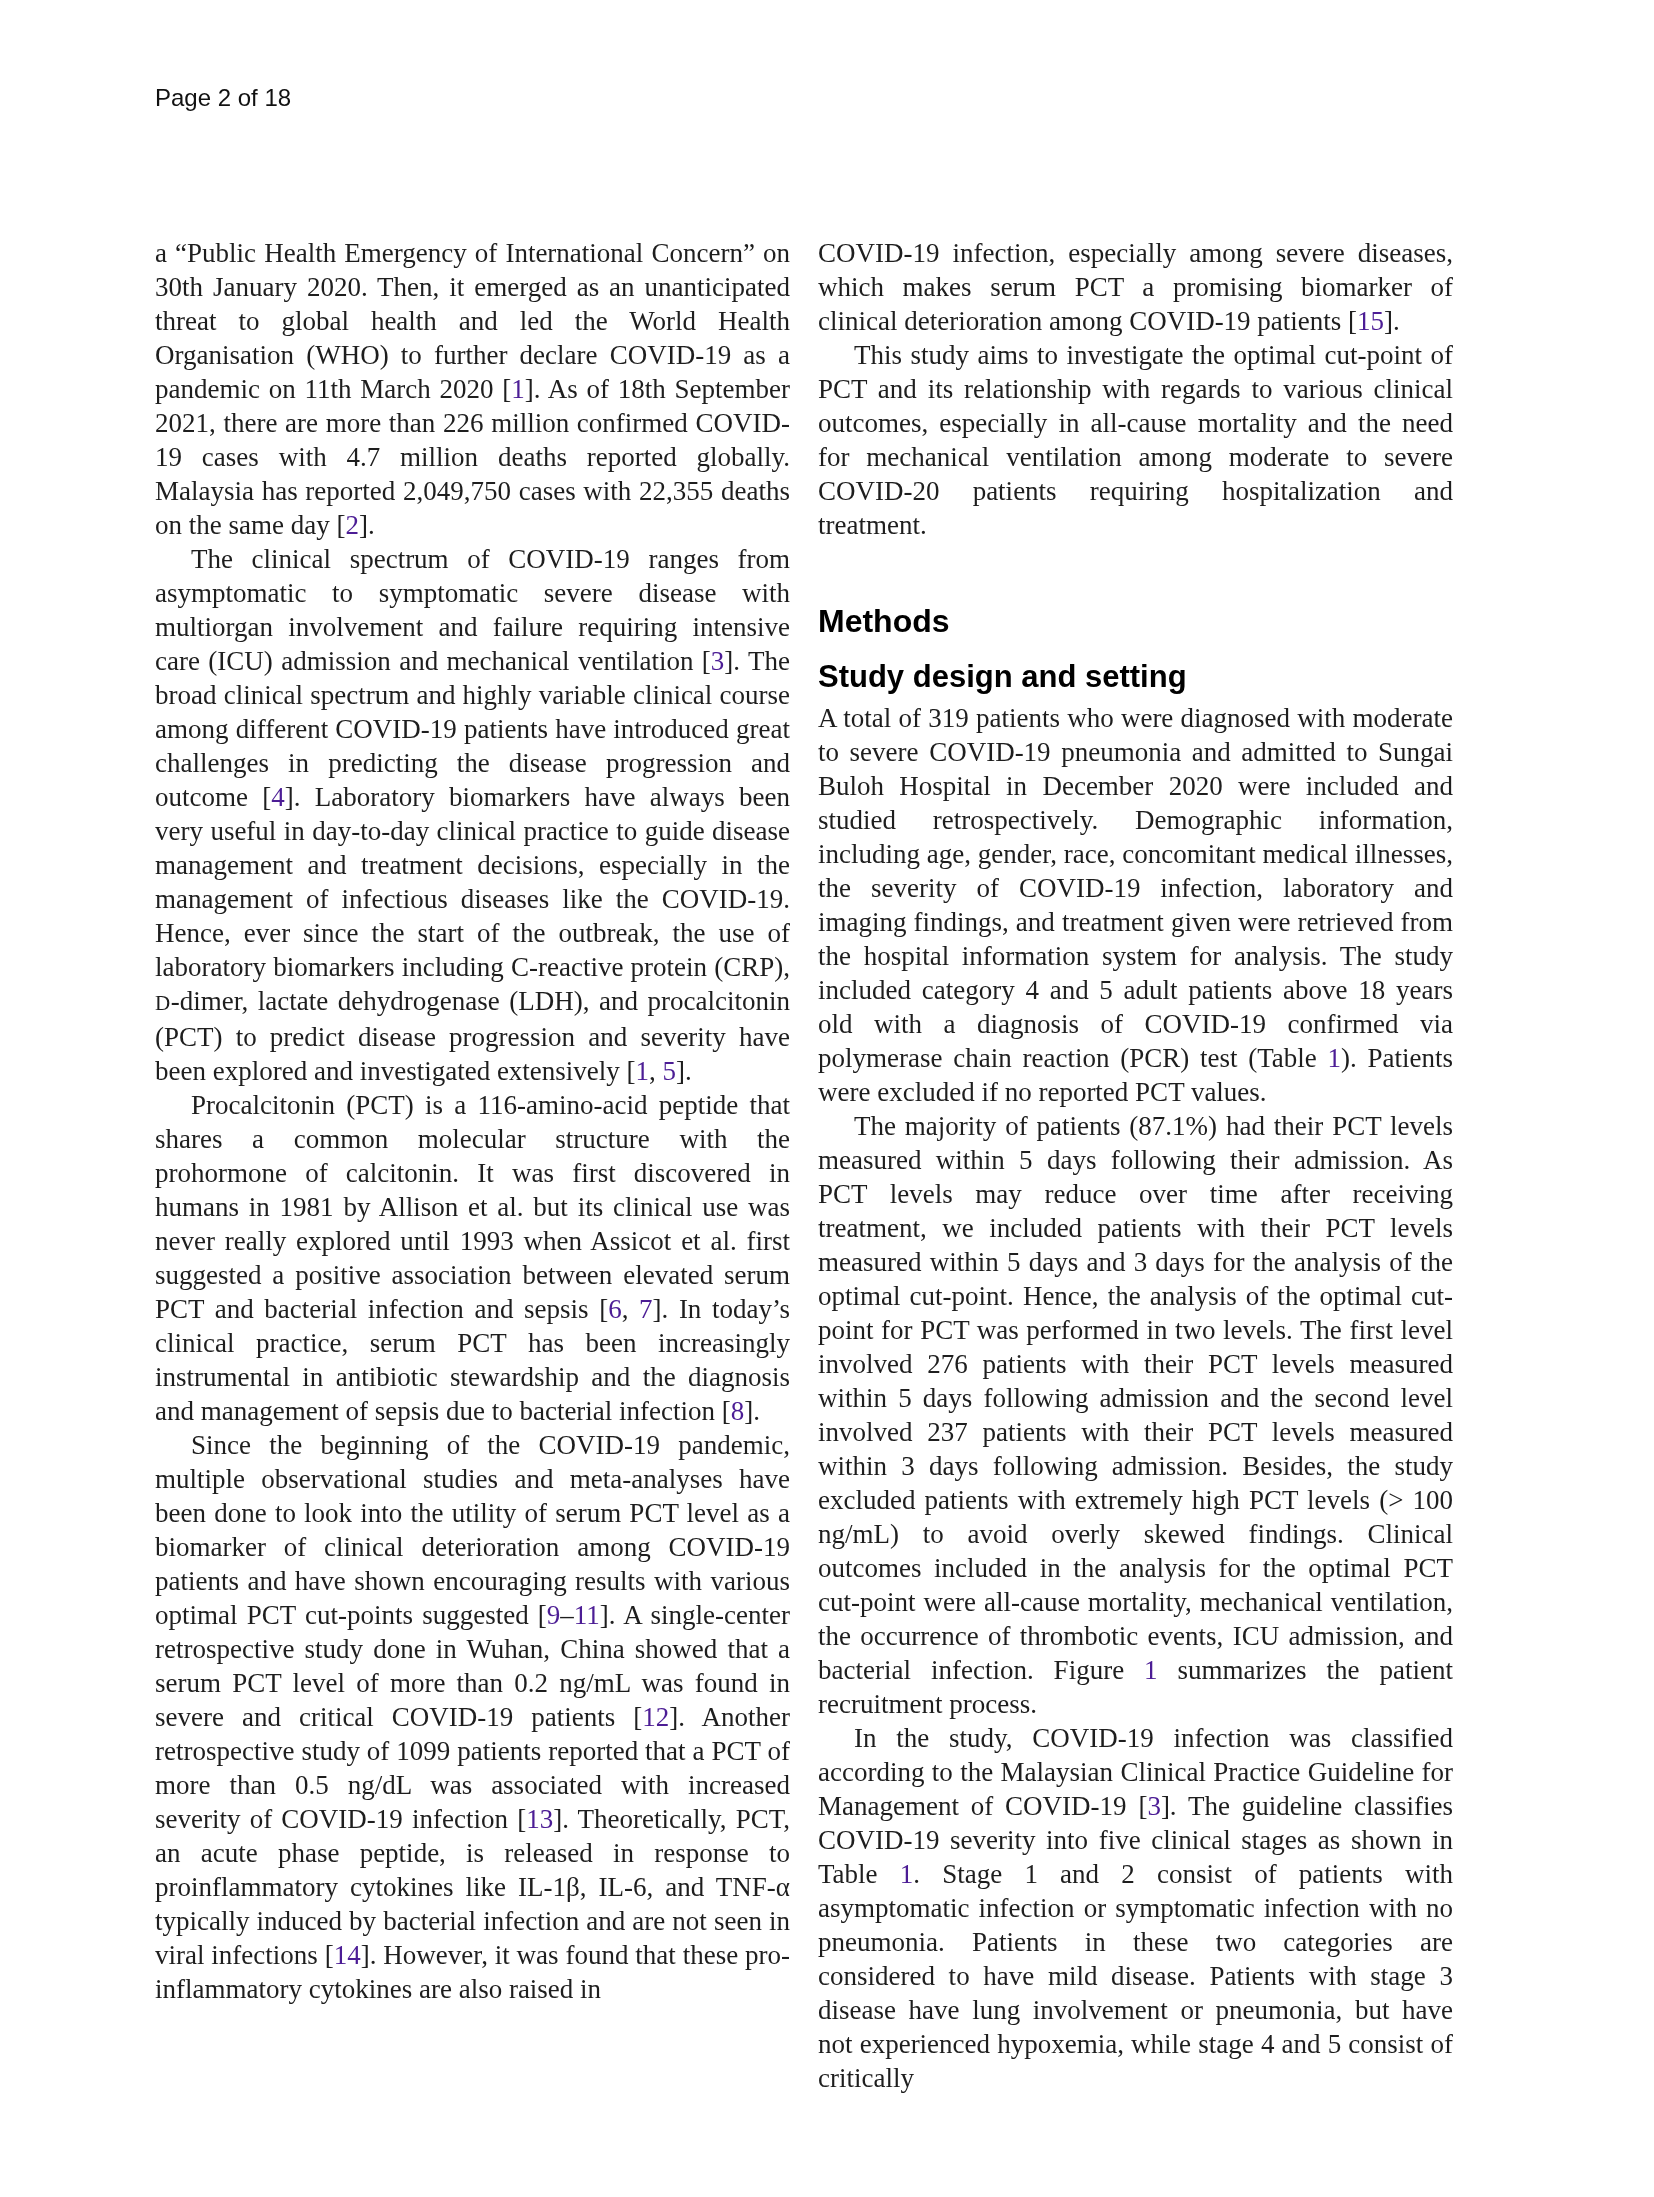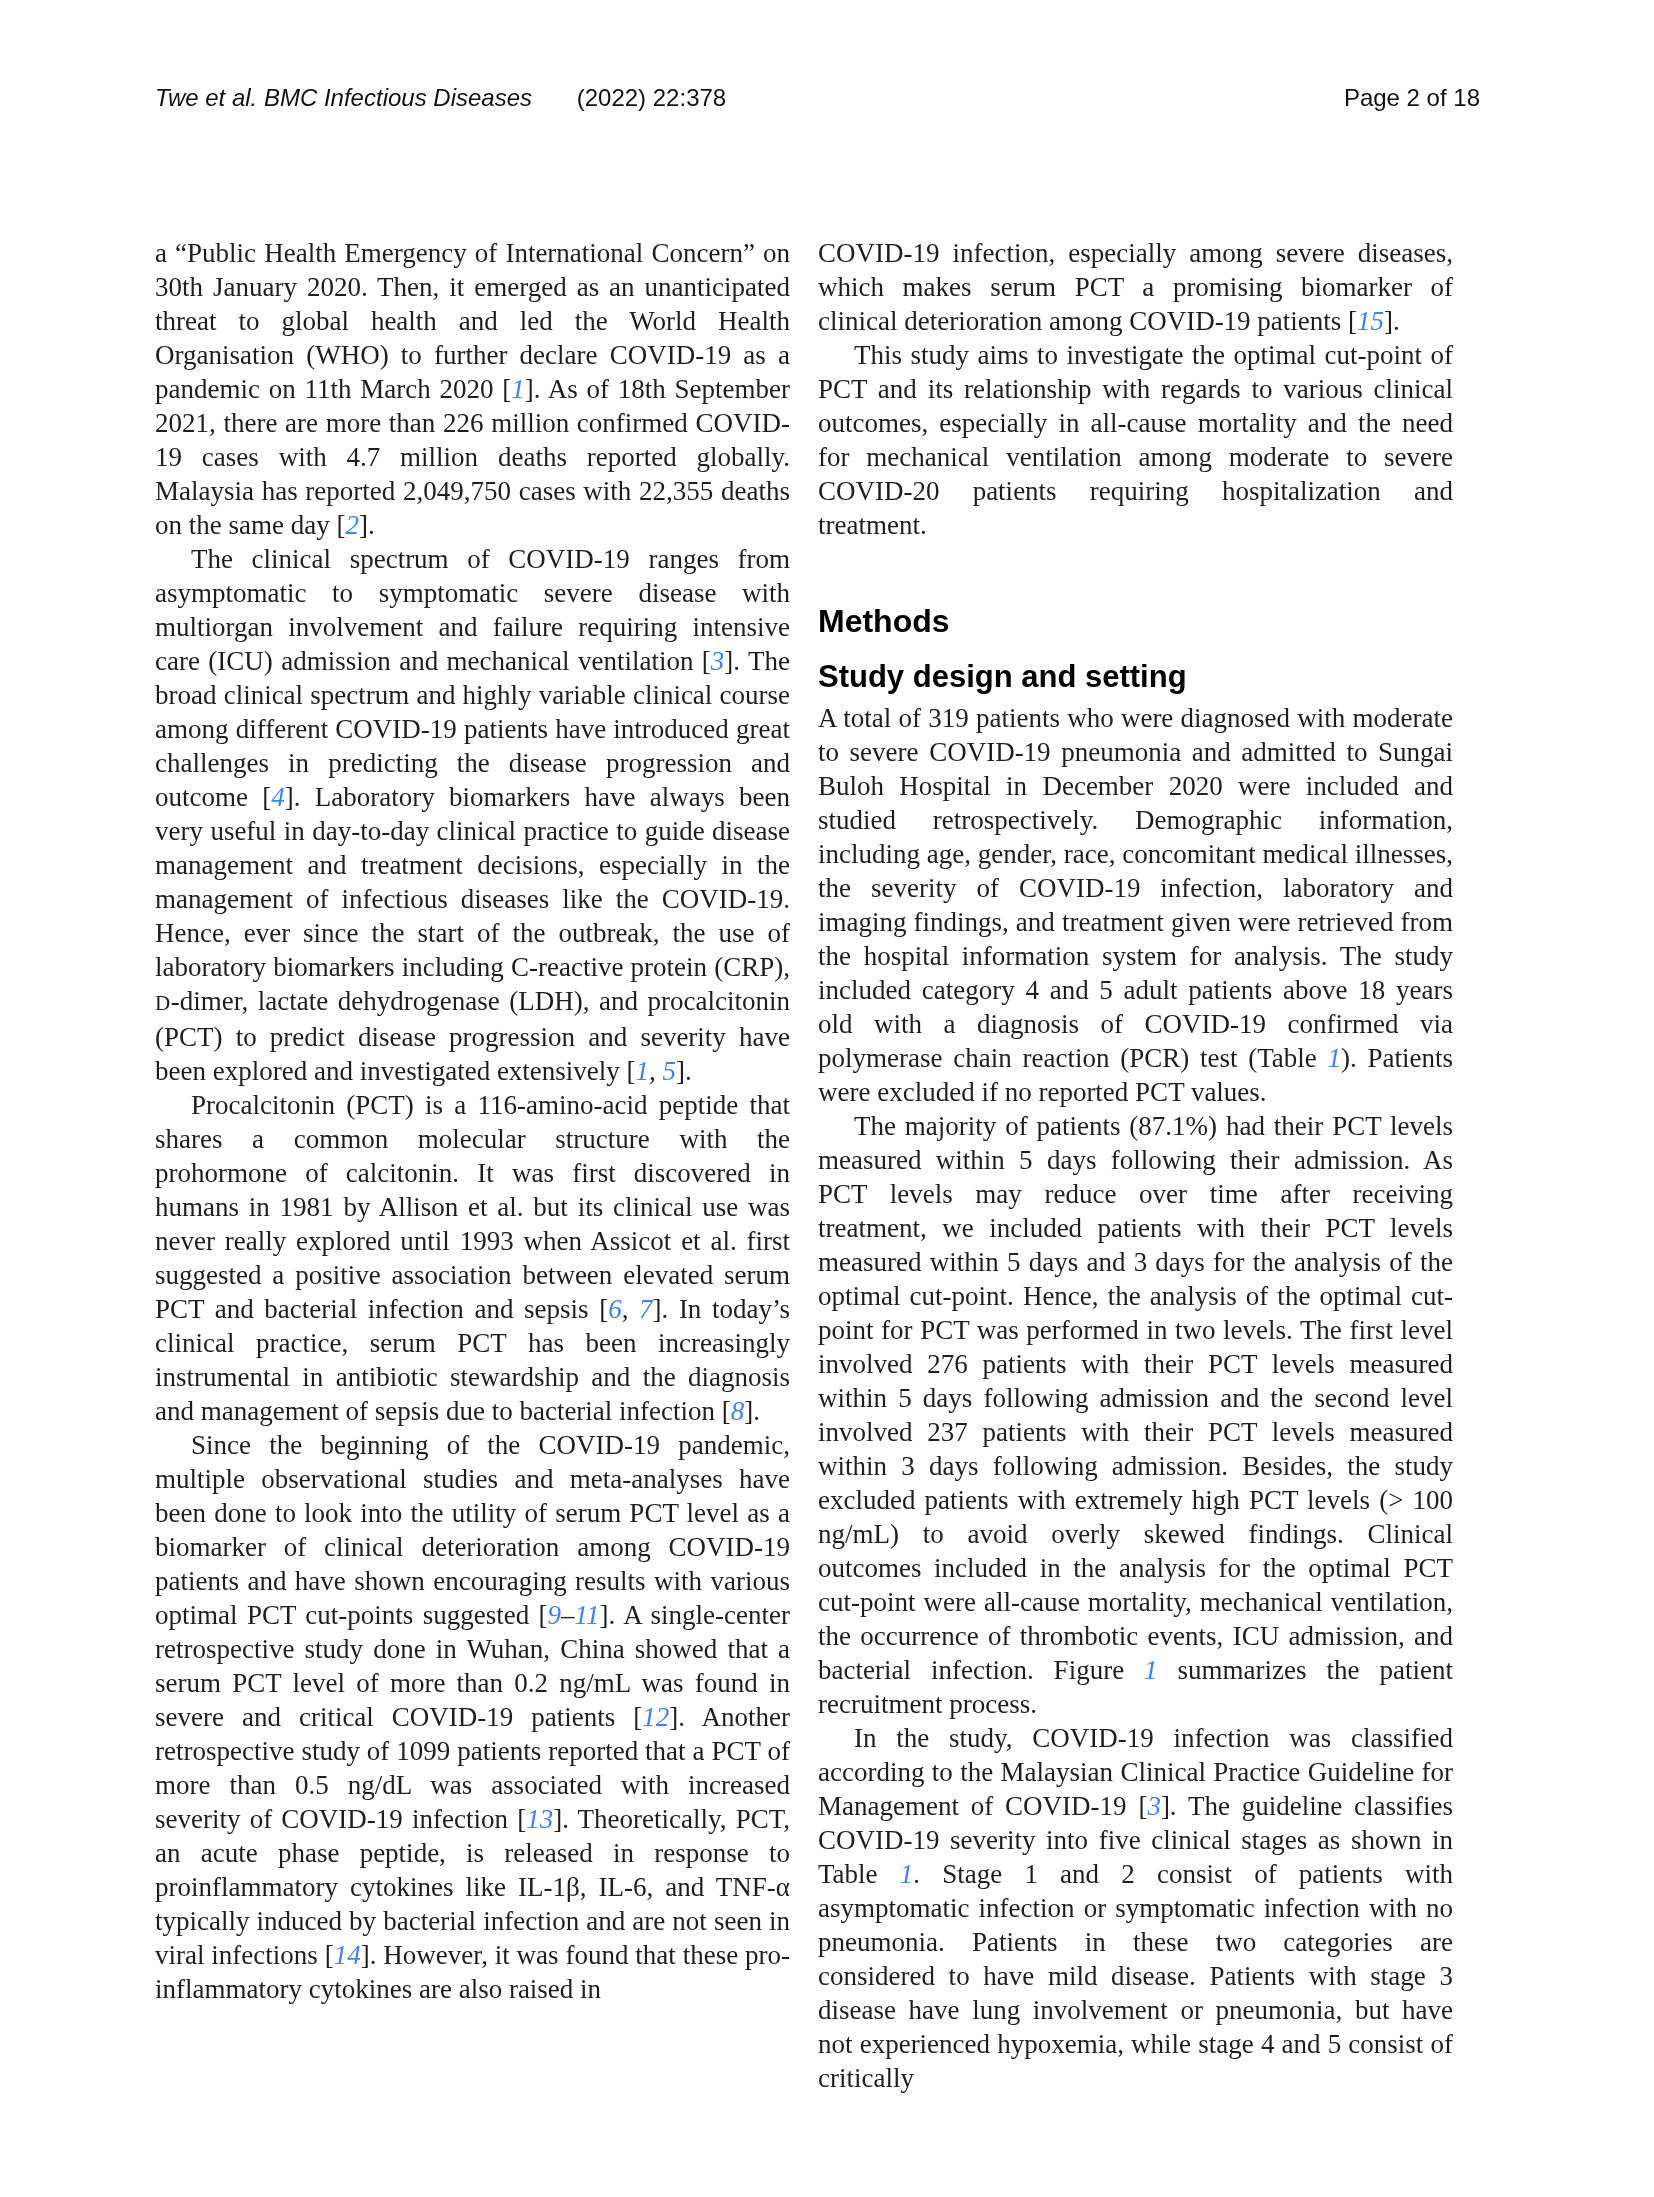--- a/index.html
+++ b/index.html
@@ -26,46 +26,41 @@
     display: flex; gap: 28px;
   }
   .col {
     width: 635px;
     font-size: 27px;
     line-height: 34px;
     text-align: justify;
   }
   p.body-p { margin: 0; }
   p.indent { text-indent: 36px; }
-  .ref-link { color: #3b82f6; cursor: pointer; font-style: italic; }
+  .ref-link { color: #4c1d95; cursor: pointer; }
   .smallcap { font-size: 0.78em; letter-spacing: 0.5px; }
   .sec-heading {
     font-family: "Liberation Sans", sans-serif;
     font-weight: bold; font-size: 32px; line-height: 1.12;
     color: #000000; text-align: left;
     margin-top: 62px; margin-bottom: 18px;
   }
   .sub-heading {
     font-family: "Liberation Sans", sans-serif;
     font-weight: bold; font-size: 31px; line-height: 1.2;
     color: #000000; text-align: left;
     margin-top: 2px; margin-bottom: 6px;
   }
 </style>
 </head>
 <body>
 
 <div class="page">
 
   <header class="running-head">
-    <div class="head-left">
-      <span class="it">Twe et al.</span>
-      <span class="it">BMC Infectious Diseases</span>
-      <span class="citation">(2022) 22:378</span>
-    </div>
     <div class="head-right">Page 2 of 18</div>
   </header>
 
   <div class="columns">
     <section class="col">
         <p class="body-p"><span>a “Public Health Emergency of International Concern” on 30th January 2020. Then, it emerged as an unanticipated threat to global health and led the World Health Organisation (WHO) to further declare COVID-19 as a pandemic on 11th March 2020 [</span><span class="ref-link">1</span><span>]. As of 18th September 2021, there are more than 226 million confirmed COVID-19 cases with 4.7 million deaths reported globally. Malaysia has reported 2,049,750 cases with 22,355 deaths on the same day [</span><span class="ref-link">2</span><span>].</span></p>
         <p class="body-p indent"><span>The clinical spectrum of COVID-19 ranges from asymptomatic to symptomatic severe disease with multiorgan involvement and failure requiring intensive care (ICU) admission and mechanical ventilation [</span><span class="ref-link">3</span><span>]. The broad clinical spectrum and highly variable clinical course among different COVID-19 patients have introduced great challenges in predicting the disease progression and outcome [</span><span class="ref-link">4</span><span>]. Laboratory biomarkers have always been very useful in day-to-day clinical practice to guide disease management and treatment decisions, especially in the management of infectious diseases like the COVID-19. Hence, ever since the start of the outbreak, the use of laboratory biomarkers including C-reactive protein (CRP), </span><span class="smallcap">D</span><span>-dimer, lactate dehydrogenase (LDH), and procalcitonin (PCT) to predict disease progression and severity have been explored and investigated extensively [</span><span class="ref-link">1</span><span>, </span><span class="ref-link">5</span><span>].</span></p>
         <p class="body-p indent"><span>Procalcitonin (PCT) is a 116-amino-acid peptide that shares a common molecular structure with the prohormone of calcitonin. It was first discovered in humans in 1981 by Allison et al. but its clinical use was never really explored until 1993 when Assicot et al. first suggested a positive association between elevated serum PCT and bacterial infection and sepsis [</span><span class="ref-link">6</span><span>, </span><span class="ref-link">7</span><span>]. In today’s clinical practice, serum PCT has been increasingly instrumental in antibiotic stewardship and the diagnosis and management of sepsis due to bacterial infection [</span><span class="ref-link">8</span><span>].</span></p>
         <p class="body-p indent"><span>Since the beginning of the COVID-19 pandemic, multiple observational studies and meta-analyses have been done to look into the utility of serum PCT level as a biomarker of clinical deterioration among COVID-19 patients and have shown encouraging results with various optimal PCT cut-points suggested [</span><span class="ref-link">9</span><span>–</span><span class="ref-link">11</span><span>]. A single-center retrospective study done in Wuhan, China showed that a serum PCT level of more than 0.2 ng/mL was found in severe and critical COVID-19 patients [</span><span class="ref-link">12</span><span>]. Another retrospective study of 1099 patients reported that a PCT of more than 0.5 ng/dL was associated with increased severity of COVID-19 infection [</span><span class="ref-link">13</span><span>]. Theoretically, PCT, an acute phase peptide, is released in response to proinflammatory cytokines like IL-1β, IL-6, and TNF-α typically induced by bacterial infection and are not seen in viral infections [</span><span class="ref-link">14</span><span>]. However, it was found that these pro-inflammatory cytokines are also raised in</span></p>
       </section>

